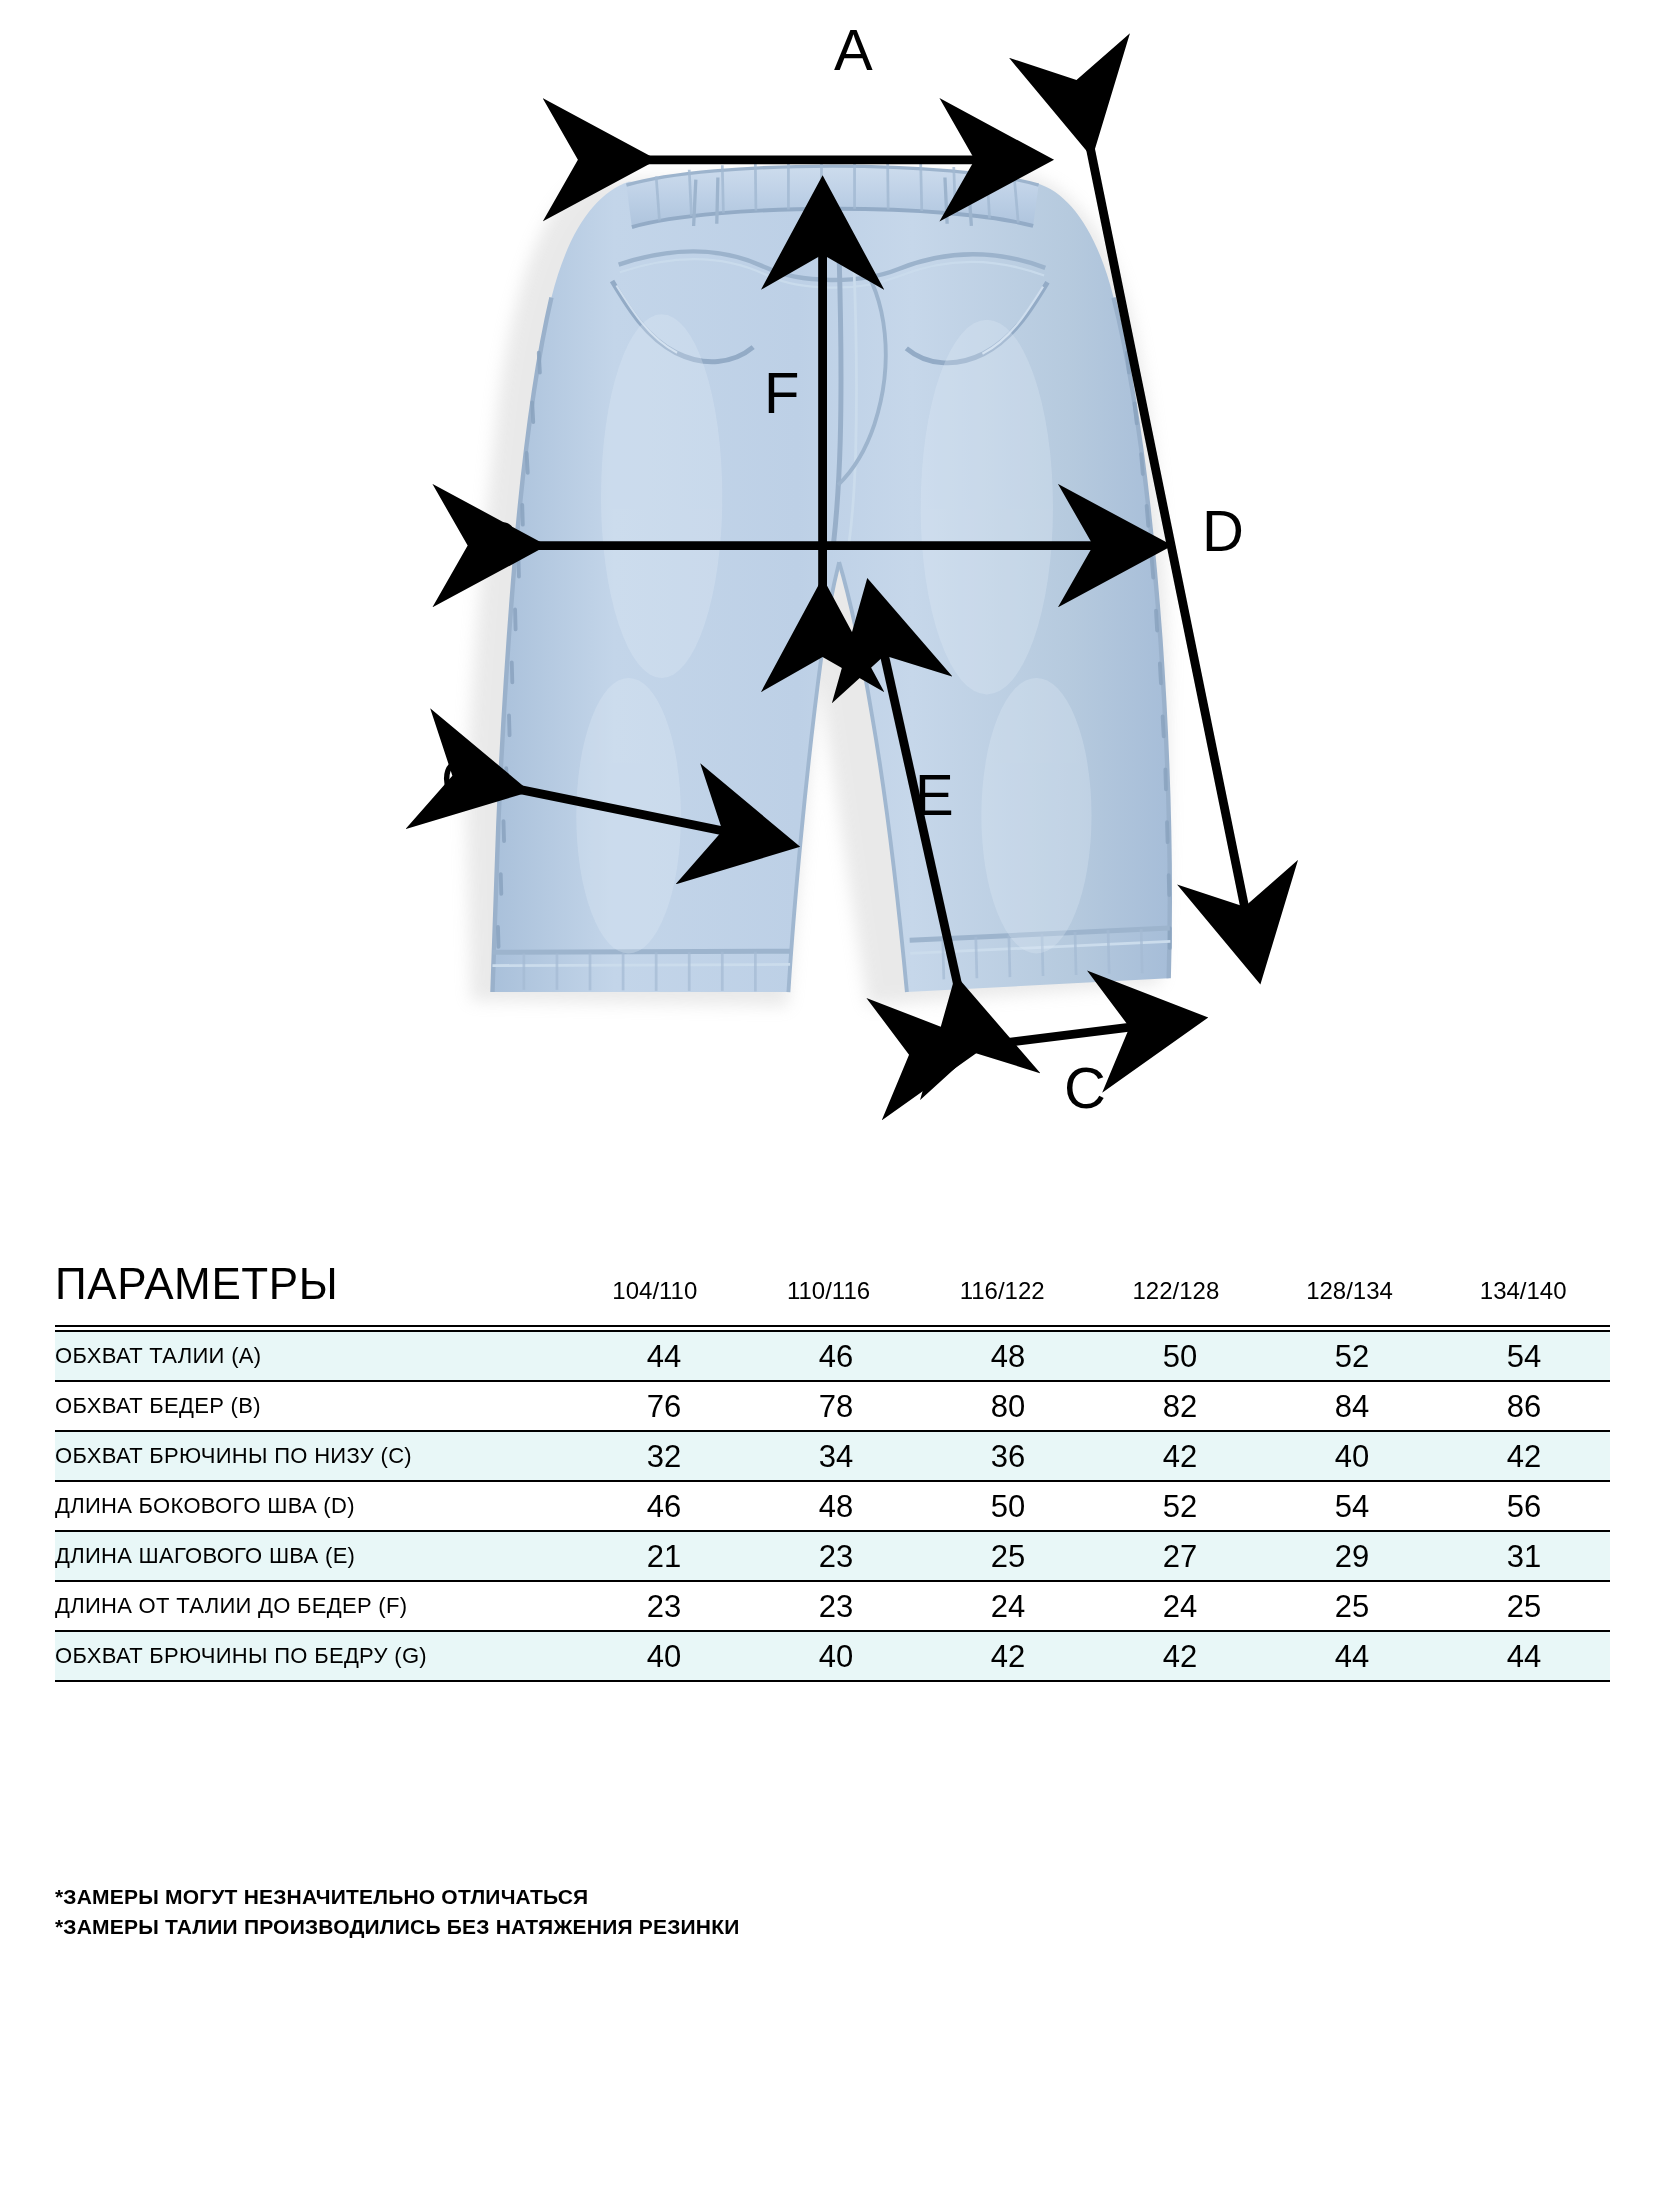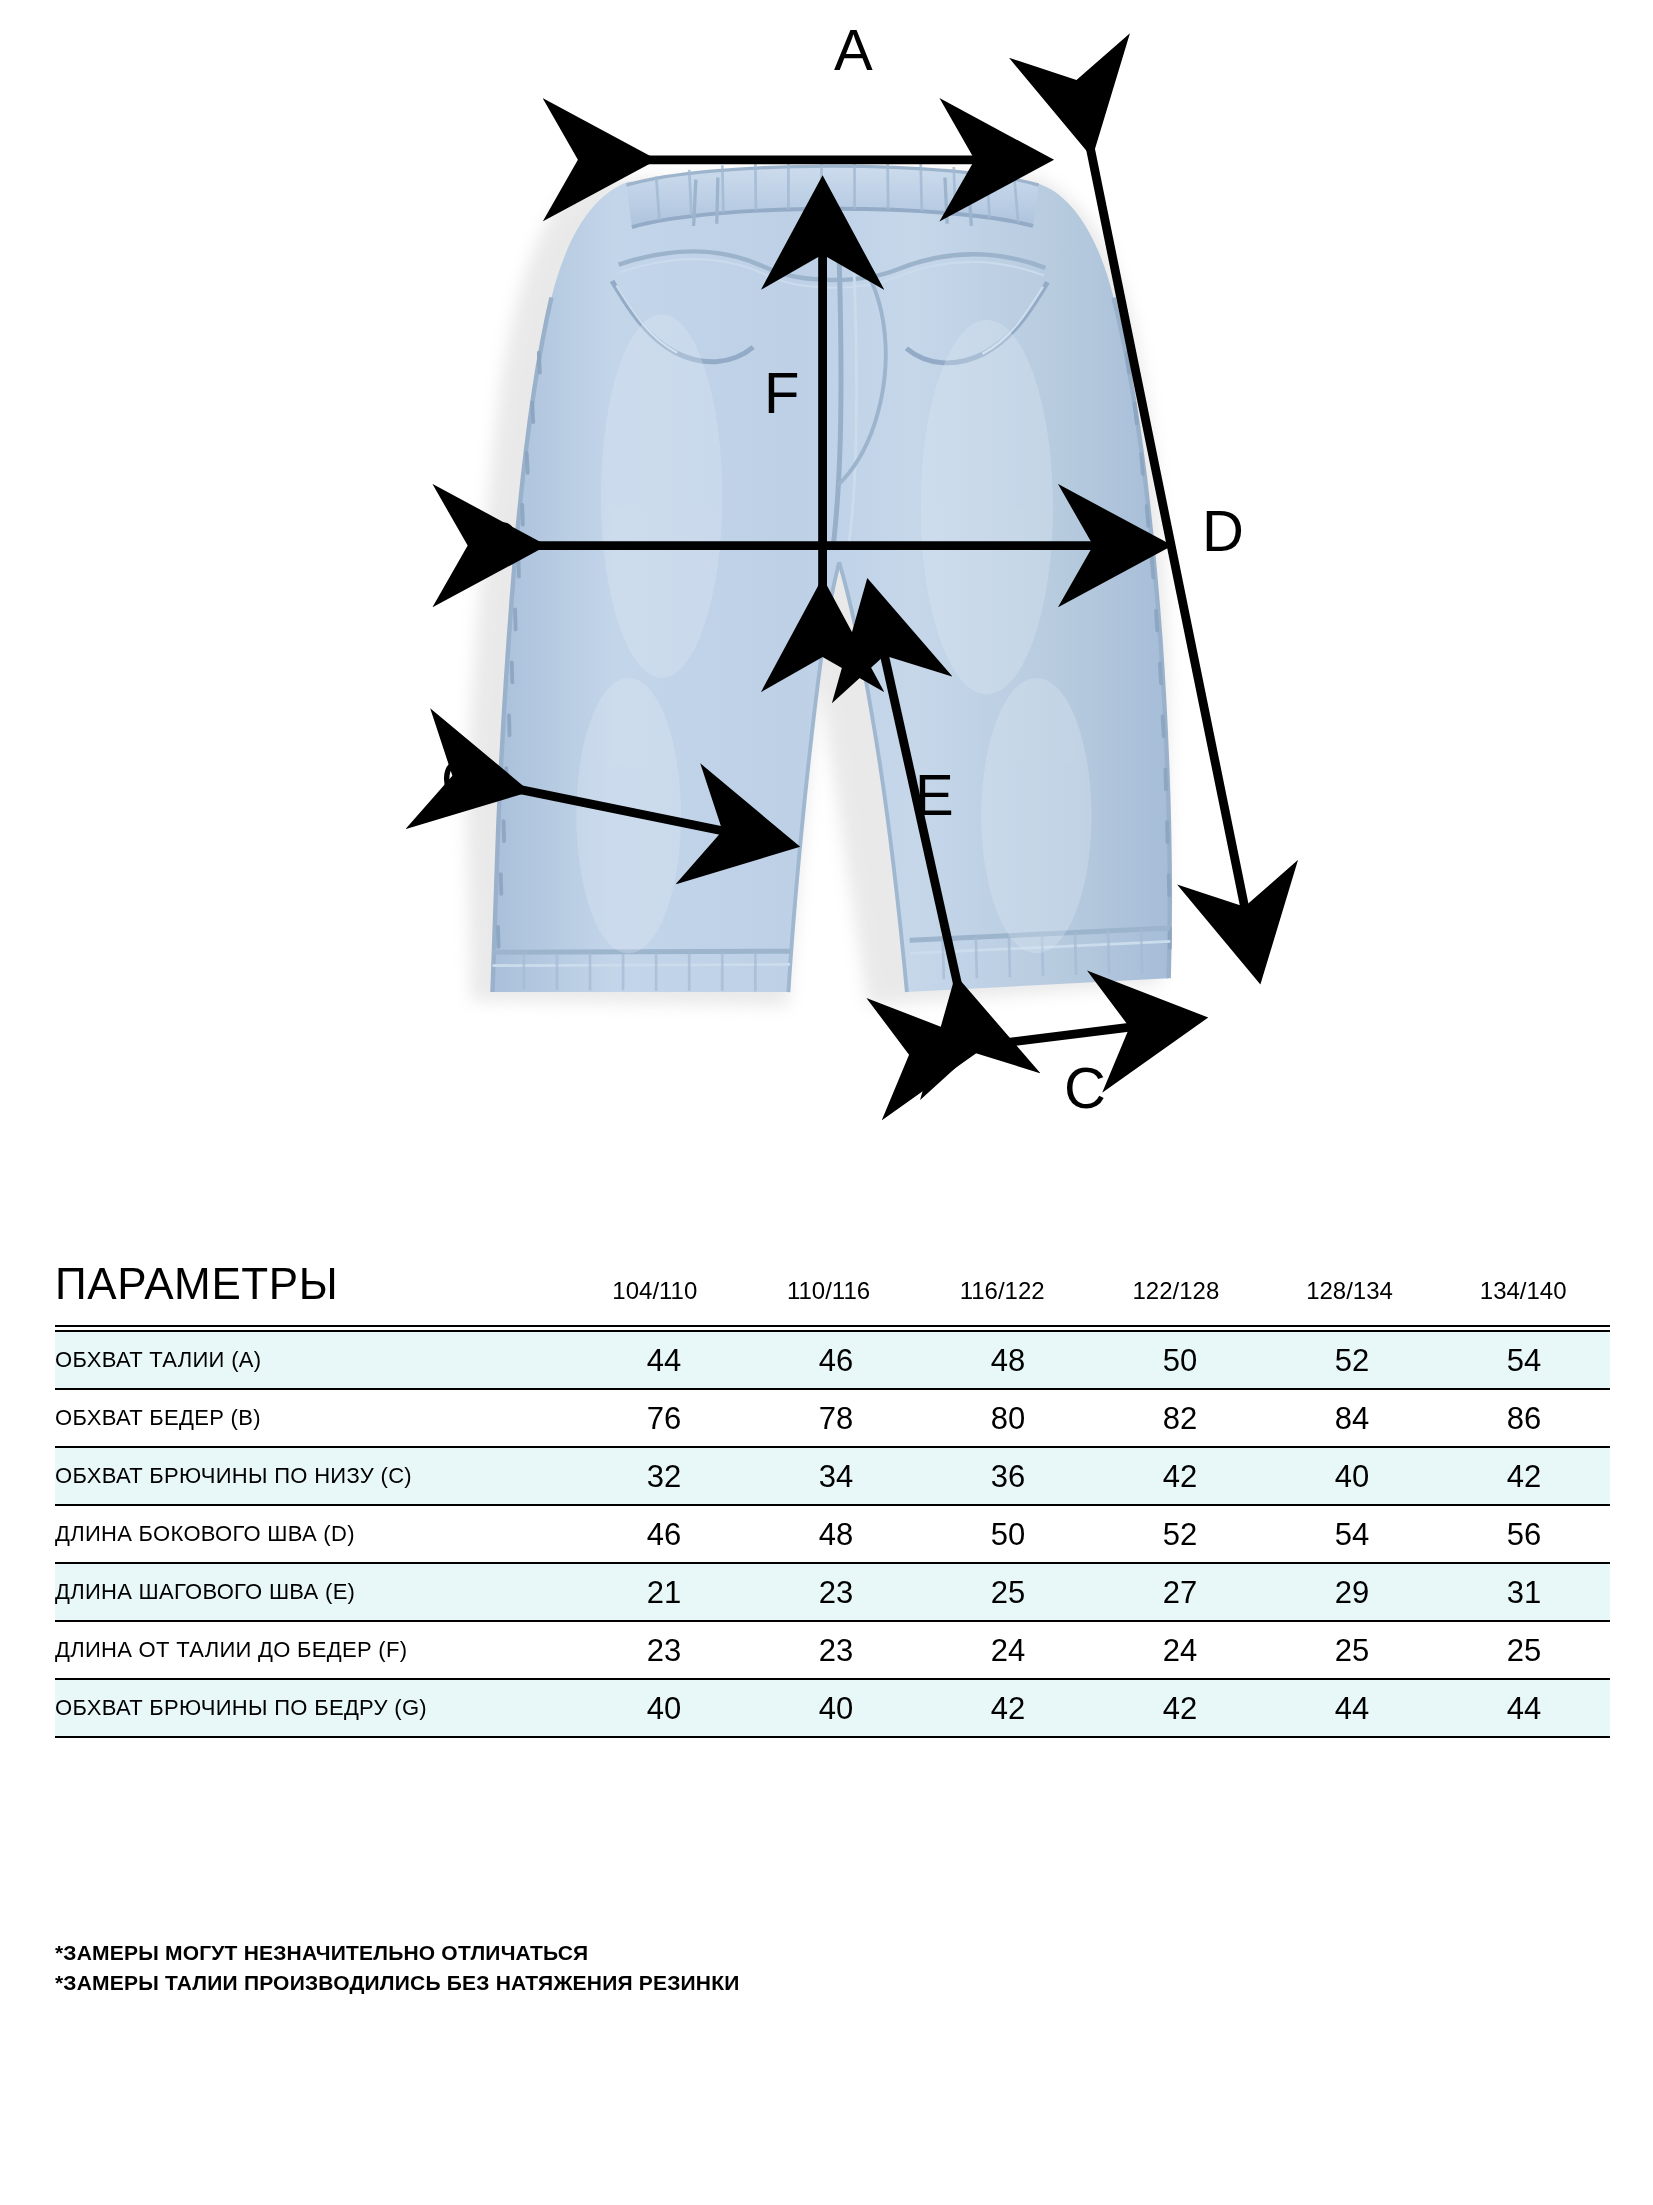--- a/index.html
+++ b/index.html
@@ -69,21 +69,21 @@
     height: 7.7px;
     border-top: 2.8px solid #000;
     border-bottom: 2.8px solid #000;
     background: #fff;
     margin-top: 16.5px;
   }
 
   .trow {
     display: flex;
     align-items: center;
-    height: 58px;
+    height: 50px;
     border-bottom: 2.8px solid #000;
     background: #ffffff;
     gap: 10px;
   }
   .trow.tinted { background: #e8f7f7; }
 
   .td-label {
     width: 513px;
     font-size: 22px;
     font-weight: 400;
@@ -98,21 +98,21 @@
     text-align: center;
     font-size: 31px;
     font-weight: 400;
     color: #000;
     line-height: 1;
   }
 
   #footnotes {
     position: absolute;
     left: 55px;
-    top: 1938px;
+    top: 1882px;
     width: 1433px;
   }
   .footnote {
     font-size: 21px;
     font-weight: 700;
     color: #000;
     line-height: 1.42;
     letter-spacing: 0.2px;
     white-space: nowrap;
   }

